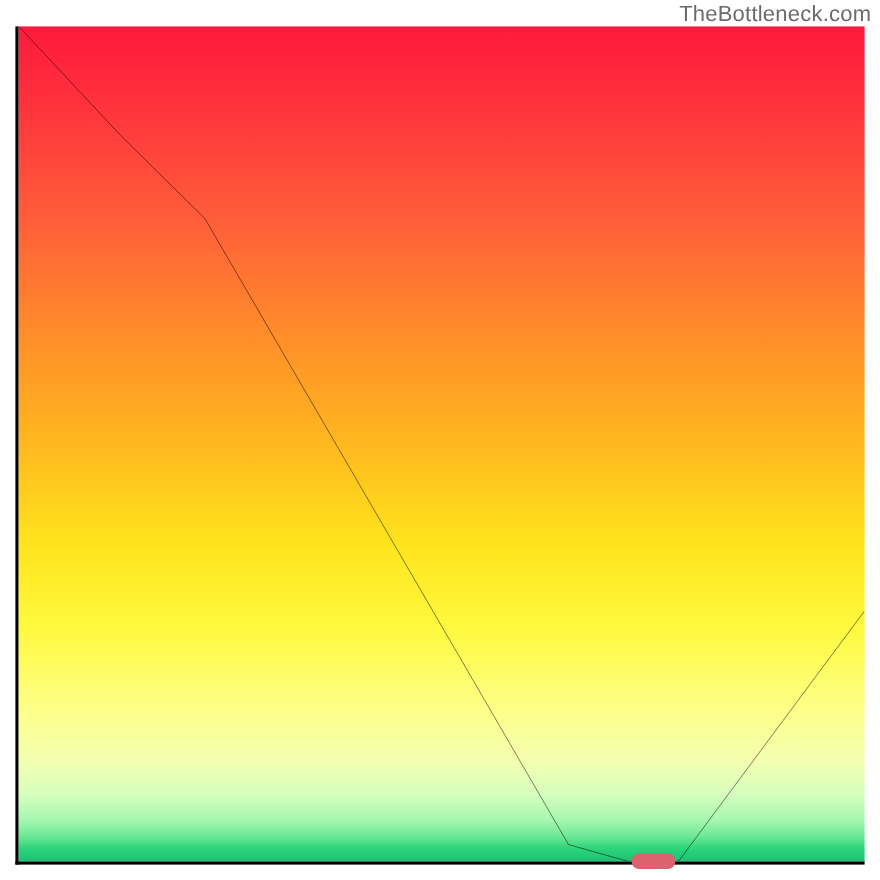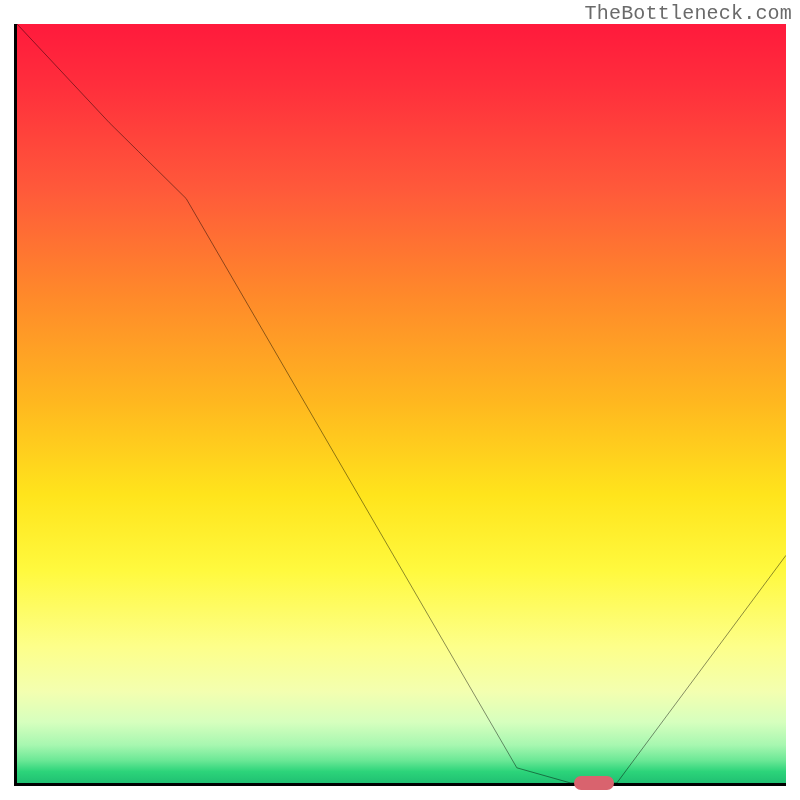--- a/index.html
+++ b/index.html
@@ -8,21 +8,20 @@
     width: 800px;
     height: 800px;
     background: #ffffff;
     font-family: Arial, Helvetica, sans-serif;
     overflow: hidden;
   }
   .chart-wrap {
     position: relative;
     width: 800px;
     height: 800px;
-    font-family: Liberation Mono, monospace;
   }
   .watermark {
     position: absolute;
     top: 2px;
     right: 8px;
     font-size: 20px;
     font-weight: 500;
     color: #6a6a6a;
     letter-spacing: 0.2px;
     z-index: 5;

